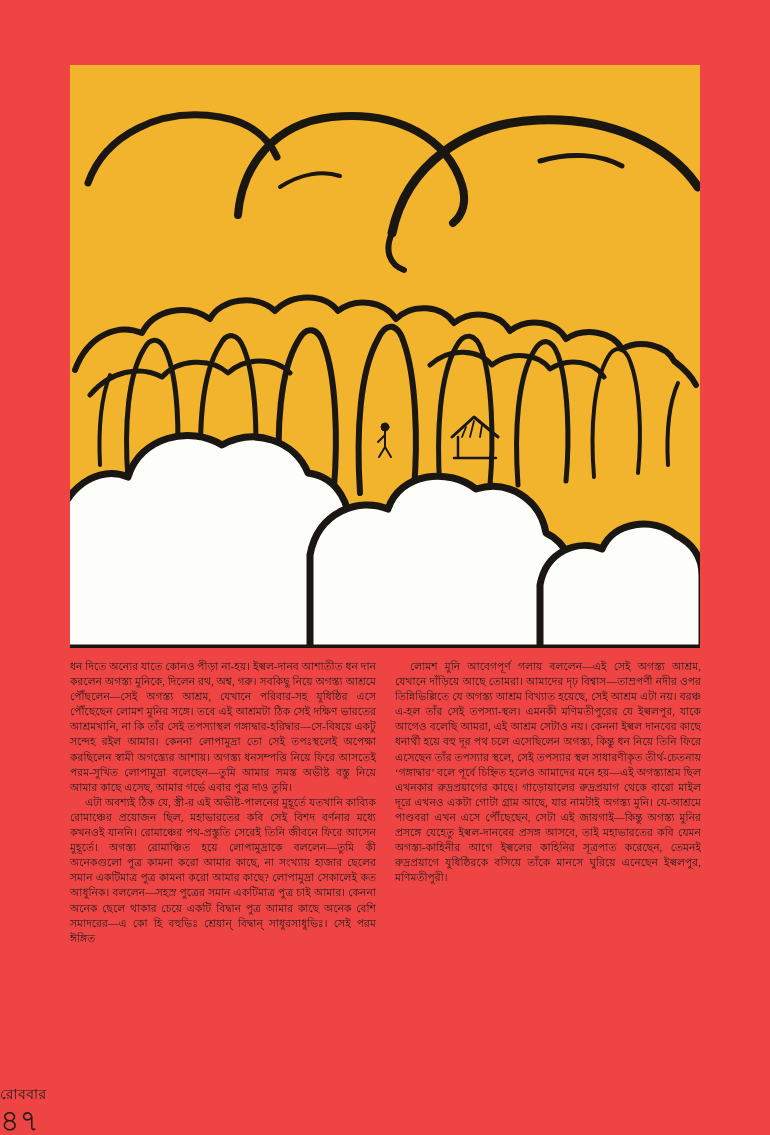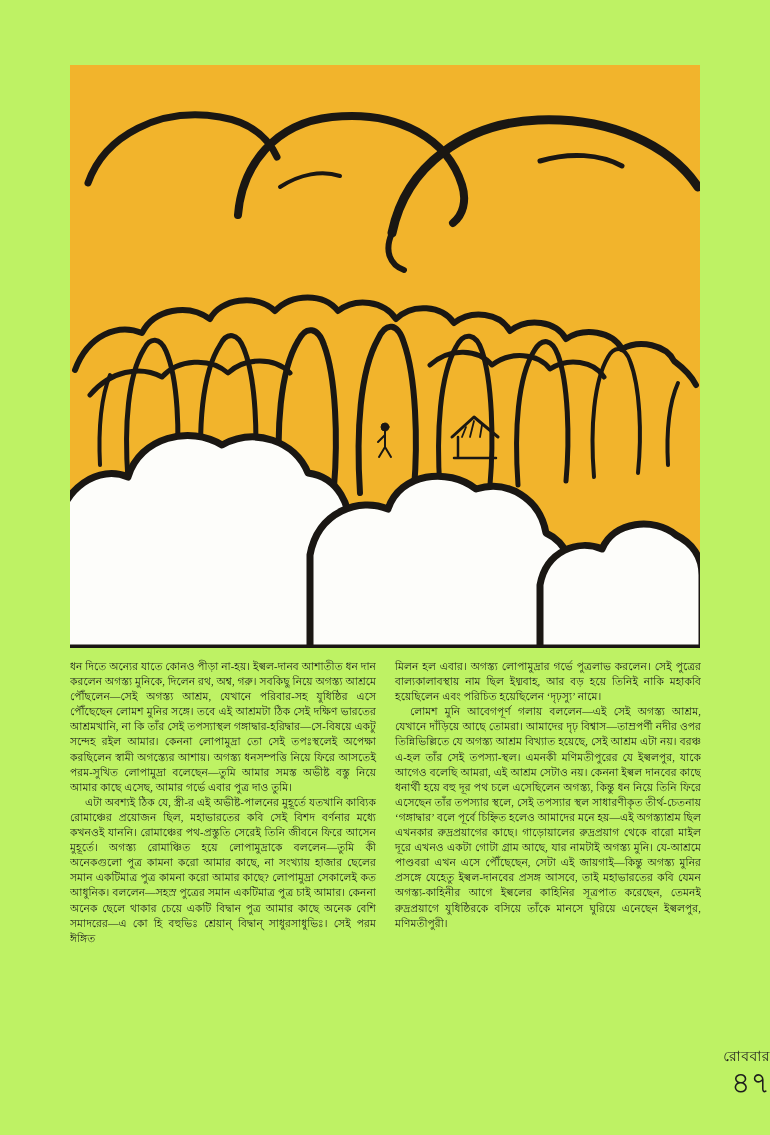--- a/index.html
+++ b/index.html
@@ -1,21 +1,21 @@
 <!DOCTYPE html>
 <html><head>
 <meta charset="utf-8">
 <style>
   * { margin:0; padding:0; box-sizing:border-box; }
   html,body { background:#ffffff; }
   .page {
     position:relative;
     width:770px; height:1135px;
     margin:0 auto;
-    background:#bef264;
+    background:#ef4444;
     overflow:hidden;
     font-family:"Liberation Serif", serif;
   }
   .illustration {
     position:absolute; left:70px; top:65px;
     width:630px; height:583px;
   }
   .illustration svg { display:block; width:100%; height:100%; }
   .article {
     position:absolute; left:70px; top:659px;
@@ -27,22 +27,22 @@
     width:306px;
     font-size:10.6px;
     line-height:15.1px;
     text-align:justify;
     color:#1b1b1b;
     letter-spacing:0.1px;
   }
   .column p { margin:0; }
   .column p.indent { text-indent:15px; }
   .footer {
-    position:absolute; left:0; right:0; top:1045px;
-    text-align:right; color:#1c1c1c;padding-left:8px;
+    position:absolute; left:0; right:0; top:1083px;
+    text-align:left; color:#1c1c1c;
   }
   .magazine-name { font-size:14px; letter-spacing:0.5px; }
   .page-number { font-size:30px; line-height:28px; }
 </style>
 </head>
 <body>
 
 <div class="page">
 
   <div class="illustration">
@@ -94,21 +94,20 @@
       </g>
     </svg>
   </div>
 
   <div class="article">
     <div class="column">
       <p>ধন দিতে অন্যের যাতে কোনও পীড়া না-হয়। ইল্বল-দানব আশাতীত ধন দান করলেন অগস্ত্য মুনিকে, দিলেন রথ, অশ্ব, গরু। সবকিছু নিয়ে অগস্ত্য আশ্রমে পৌঁছলেন—সেই অগস্ত্য আশ্রম, যেখানে পরিবার-সহ যুধিষ্ঠির এসে পৌঁছেছেন লোমশ মুনির সঙ্গে। তবে এই আশ্রমটা ঠিক সেই দক্ষিণ ভারতের আশ্রমখানি, না কি তাঁর সেই তপস্যাস্থল গঙ্গাদ্বার-হরিদ্বার—সে-বিষয়ে একটু সন্দেহ রইল আমার। কেননা লোপামুদ্রা তো সেই তপঃস্থলেই অপেক্ষা করছিলেন স্বামী অগস্ত্যের আশায়। অগস্ত্য ধনসম্পত্তি নিয়ে ফিরে আসতেই পরম-সুখিত লোপামুদ্রা বলেছেন—তুমি আমার সমস্ত অভীষ্ট বস্তু নিয়ে আমার কাছে এসেছ, আমার গর্ভে এবার পুত্র দাও তুমি।</p>
       <p class="indent">এটা অবশ্যই ঠিক যে, স্ত্রী-র এই অভীষ্ট-পালনের মুহূর্তে যতখানি কাব্যিক রোমাঞ্চের প্রয়োজন ছিল, মহাভারতের কবি সেই বিশদ বর্ণনার মধ্যে কখনওই যাননি। রোমাঞ্চের পথ-প্রস্তুতি সেরেই তিনি জীবনে ফিরে আসেন মুহূর্তে। অগস্ত্য রোমাঞ্চিত হয়ে লোপামুদ্রাকে বললেন—তুমি কী অনেকগুলো পুত্র কামনা করো আমার কাছে, না সংখ্যায় হাজার ছেলের সমান একটিমাত্র পুত্র কামনা করো আমার কাছে? লোপামুদ্রা সেকালেই কত আধুনিক। বললেন—সহস্র পুত্রের সমান একটিমাত্র পুত্র চাই আমার। কেননা অনেক ছেলে থাকার চেয়ে একটি বিদ্বান পুত্র আমার কাছে অনেক বেশি সমাদরের—এ কো হি বহুভিঃ শ্রেয়ান্ বিদ্বান্ সাধুরসাধুভিঃ। সেই পরম ঈঙ্গিত</p>
     </div>
     <div class="column">
-      <p>মিলন হল এবার। অগস্ত্য লোপামুদ্রার গর্ভে পুত্রলাভ করলেন। সেই পুত্রের বাল্যকালাবস্থায় নাম ছিল ইধ্মবাহ, আর বড় হয়ে তিনিই নাকি মহাকবি হয়েছিলেন এবং পরিচিত হয়েছিলেন ‘দৃঢ়স্যু’ নামে।</p>
       <p class="indent">লোমশ মুনি আবেগপূর্ণ গলায় বললেন—এই সেই অগস্ত্য আশ্রম, যেখানে দাঁড়িয়ে আছে তোমরা। আমাদের দৃঢ় বিশ্বাস—তাম্রপর্ণী নদীর ওপর তিন্নিভিল্লিতে যে অগস্ত্য আশ্রম বিখ্যাত হয়েছে, সেই আশ্রম এটা নয়। বরঞ্চ এ-হল তাঁর সেই তপস্যা-স্থল। এমনকী মণিমতীপুরের যে ইল্বলপুর, যাকে আগেও বলেছি আমরা, এই আশ্রম সেটাও নয়। কেননা ইল্বল দানবের কাছে ধনার্থী হয়ে বহু দূর পথ চলে এসেছিলেন অগস্ত্য, কিন্তু ধন নিয়ে তিনি ফিরে এসেছেন তাঁর তপস্যার স্থলে, সেই তপস্যার স্থল সাধারণীকৃত তীর্থ-চেতনায় ‘গঙ্গাদ্বার’ বলে পূর্বে চিহ্নিত হলেও আমাদের মনে হয়—এই অগস্ত্যাশ্রম ছিল এখনকার রুদ্রপ্রয়াগের কাছে। গাড়োয়ালের রুদ্রপ্রয়াগ থেকে বারো মাইল দূরে এখনও একটা গোটা গ্রাম আছে, যার নামটাই অগস্ত্য মুনি। যে-আশ্রমে পাণ্ডবরা এখন এসে পৌঁছেছেন, সেটা এই জায়গাই—কিন্তু অগস্ত্য মুনির প্রসঙ্গে যেহেতু ইল্বল-দানবের প্রসঙ্গ আসবে, তাই মহাভারতের কবি যেমন অগস্ত্য-কাহিনীর আগে ইল্বলের কাহিনির সূত্রপাত করেছেন, তেমনই রুদ্রপ্রয়াগে যুধিষ্ঠিরকে বসিয়ে তাঁকে মানসে ঘুরিয়ে এনেছেন ইল্বলপুর, মণিমতীপুরী।</p>
     </div>
   </div>
 
   <div class="footer">
     <div class="magazine-name">রোববার</div>
     <div class="page-number">৪৭</div>
   </div>
 
 </div>

